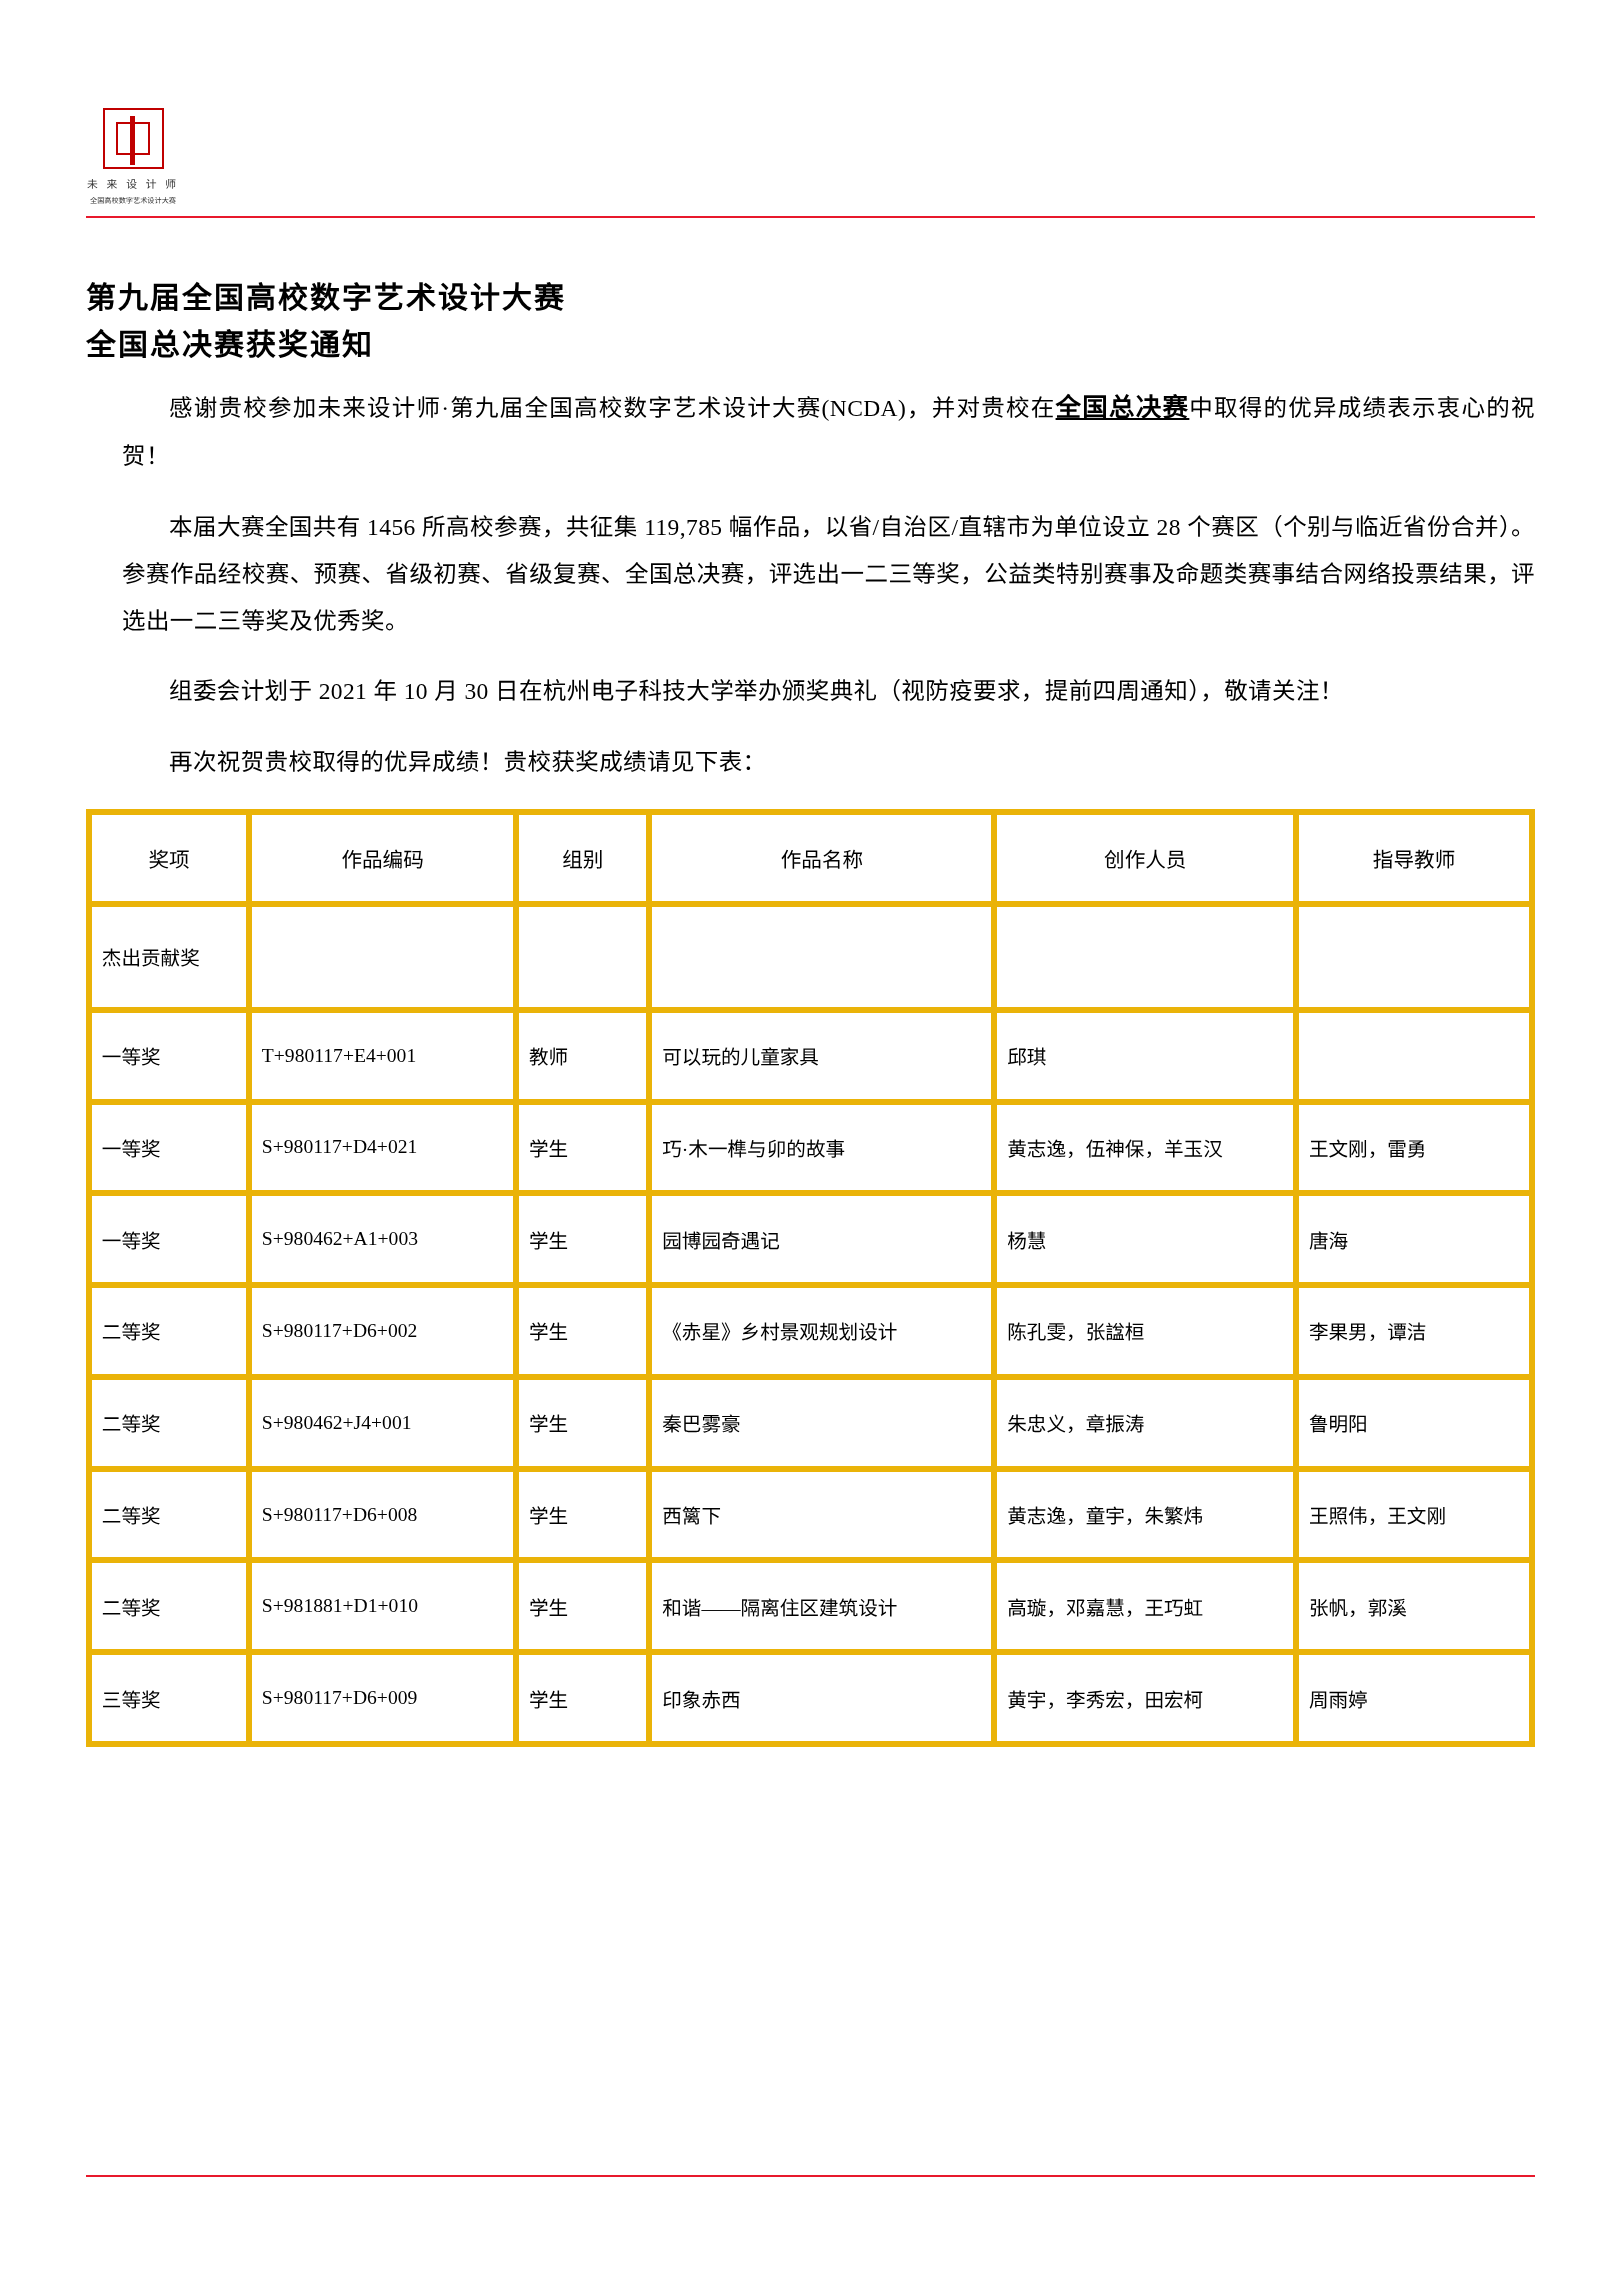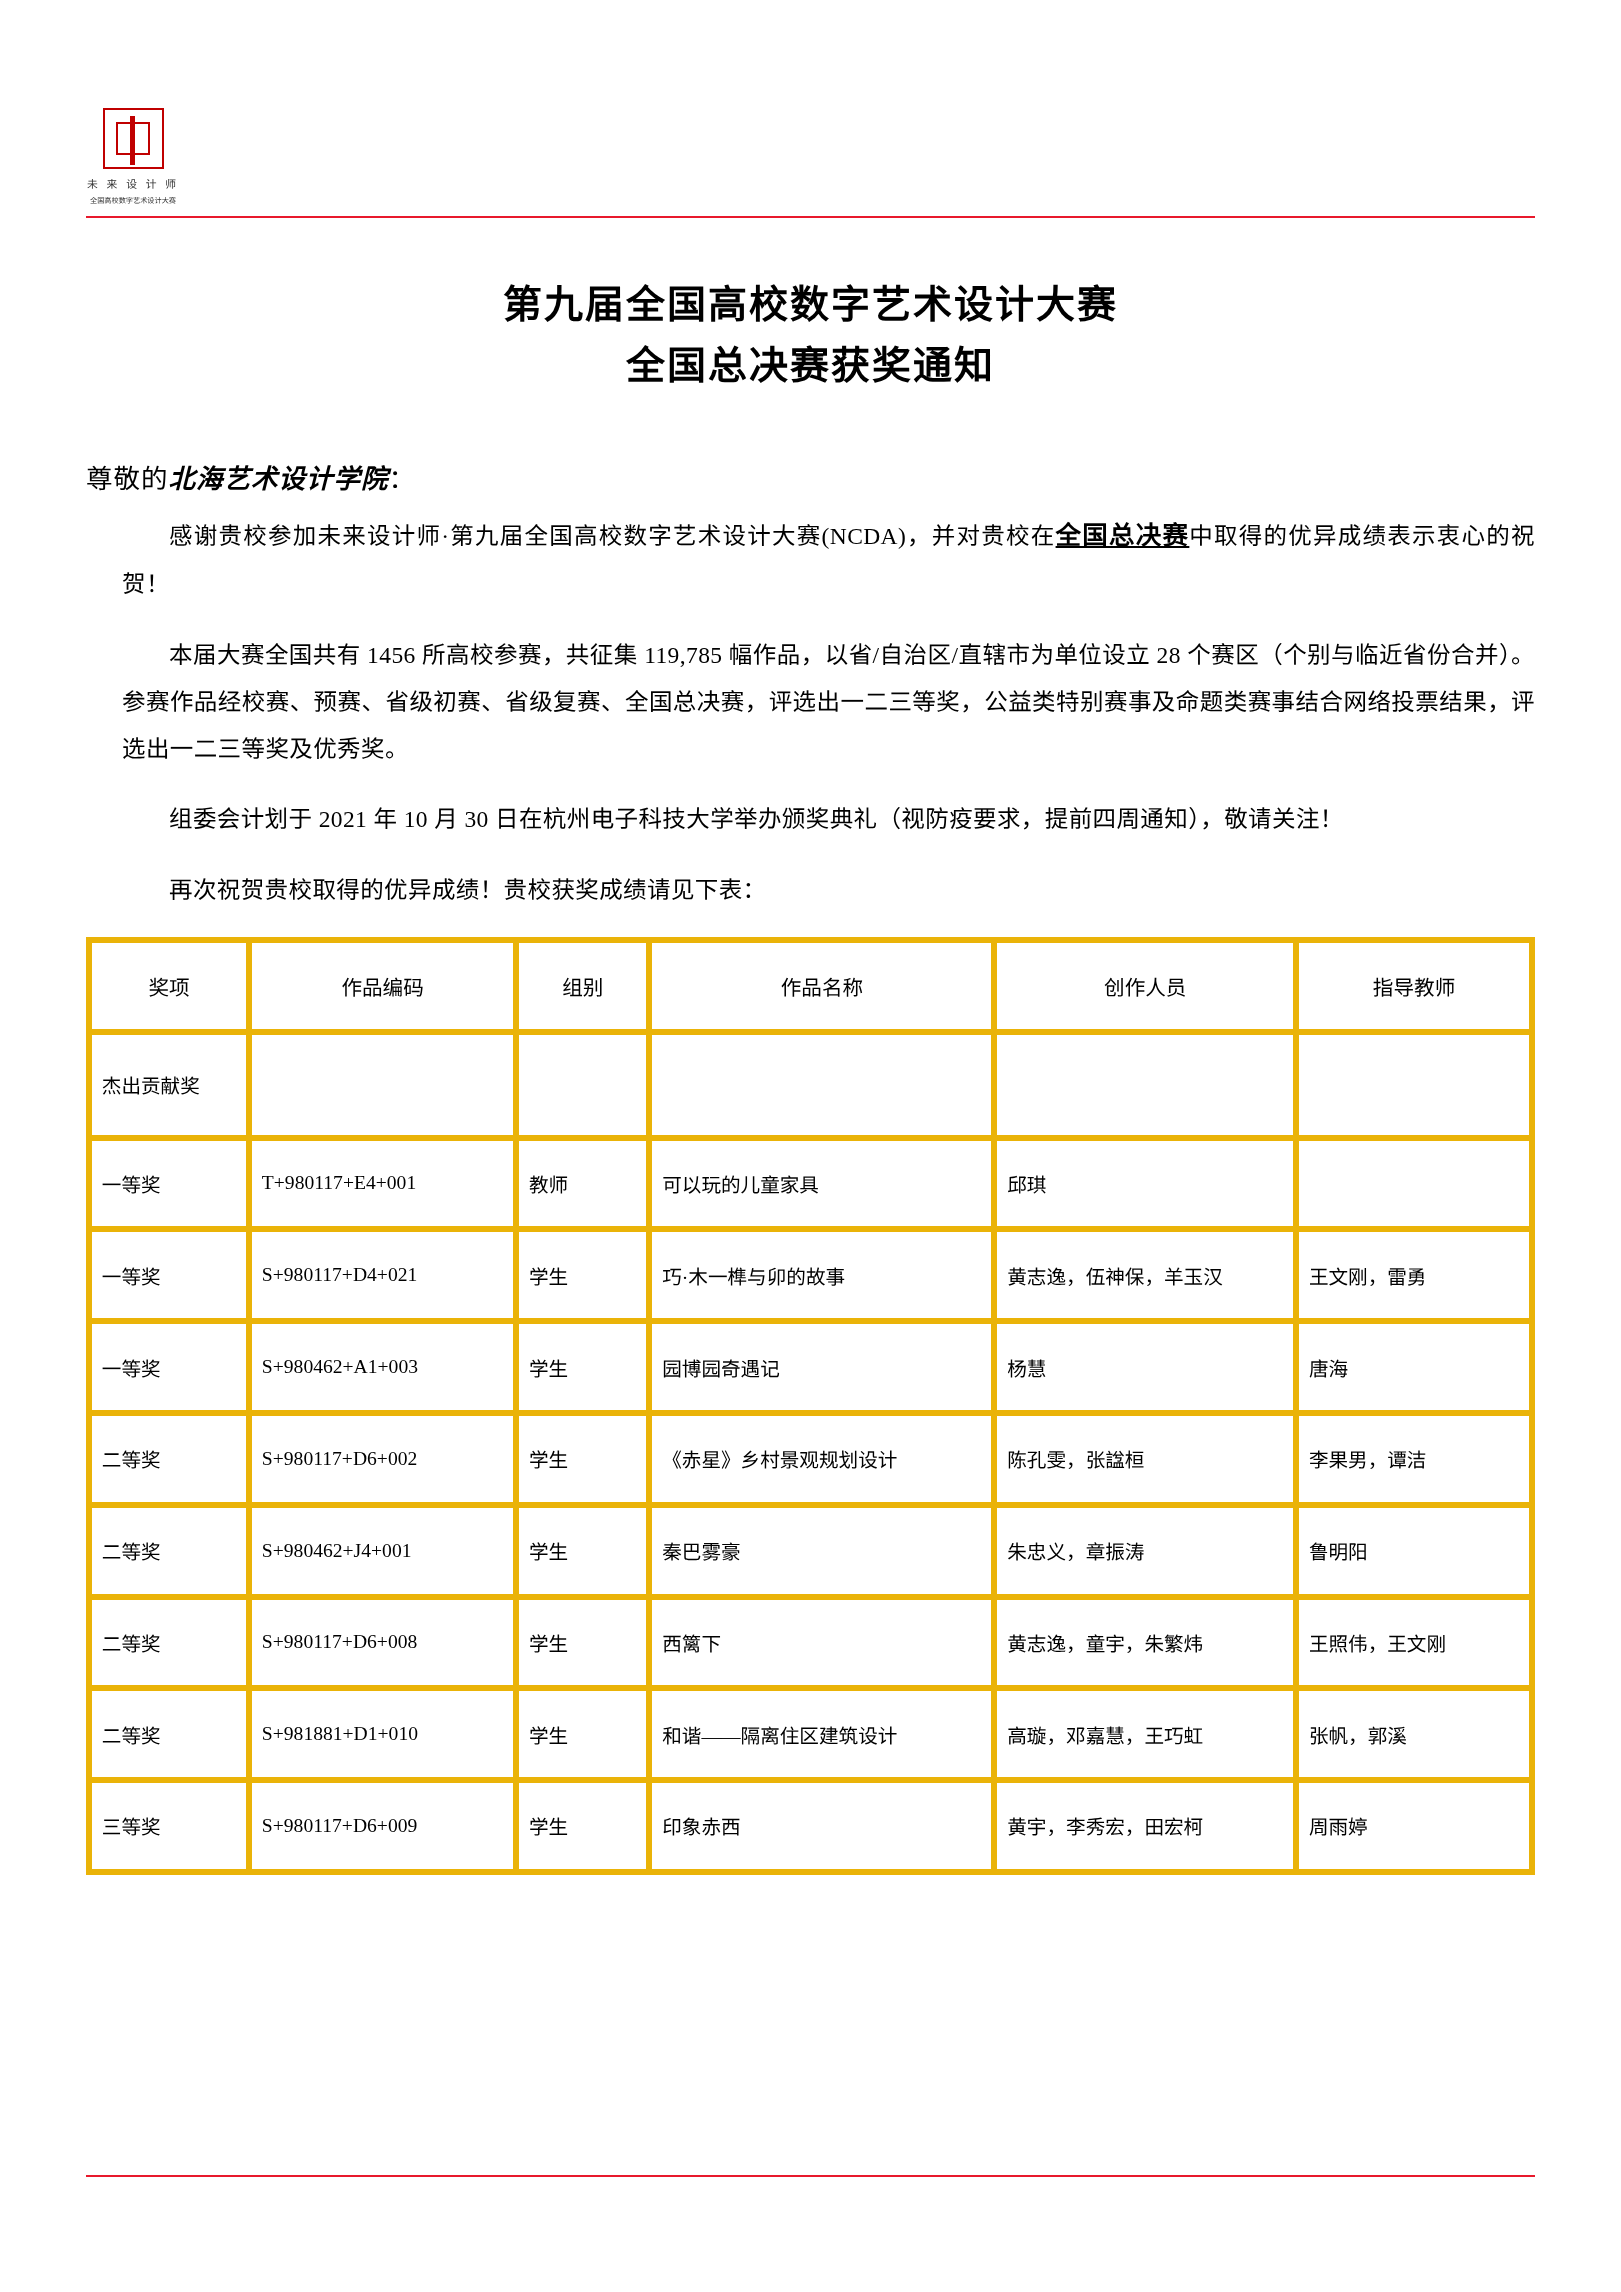--- a/index.html
+++ b/index.html
@@ -89,22 +89,21 @@
     font-family: "Liberation Sans", "DejaVu Sans", sans-serif;
     white-space: nowrap;
   }
   .rule-top {
     border-top: 2.9px solid #e8192c;
     margin-top: 7.8px;
   }
 
   
   .doc-title {
-    text-align: center;
-    font-size: 39px;
+    font-size: 30px;
     font-weight: bold;
     line-height: 1.55;
     margin-top: 57px;
     letter-spacing: 2px;
   }
 
   
   .salutation {
     margin-top: 61px;
     font-size: 26.5px;
@@ -181,23 +180,20 @@
       <div class="logo-sub">全国高校数字艺术设计大赛</div>
     </div>
   </div>
   <div class="rule-top"></div>
 
   <div class="doc-title">
     <div>第九届全国高校数字艺术设计大赛</div>
     <div>全国总决赛获奖通知</div>
   </div>
 
-  <div class="salutation">
-    <span>尊敬的</span><span class="school">北海艺术设计学院</span><span>：</span>
-  </div>
 
   <p class="para">
     <span>感谢贵校参加未来设计师·第九届全国高校数字艺术设计大赛(NCDA)，并对贵校在</span><span class="u-bold">全国总决赛</span><span>中取得的优异成绩表示衷心的祝贺！</span>
   </p>
 
   <p class="para tight">本届大赛全国共有 1456 所高校参赛，共征集 119,785 幅作品，以省/自治区/直辖市为单位设立 28 个赛区（个别与临近省份合并）。参赛作品经校赛、预赛、省级初赛、省级复赛、全国总决赛，评选出一二三等奖，公益类特别赛事及命题类赛事结合网络投票结果，评选出一二三等奖及优秀奖。</p>
 
   <p class="para tight">组委会计划于 2021 年 10 月 30 日在杭州电子科技大学举办颁奖典礼（视防疫要求，提前四周通知），敬请关注！</p>
 
   <p class="para tight">再次祝贺贵校取得的优异成绩！贵校获奖成绩请见下表：</p>

